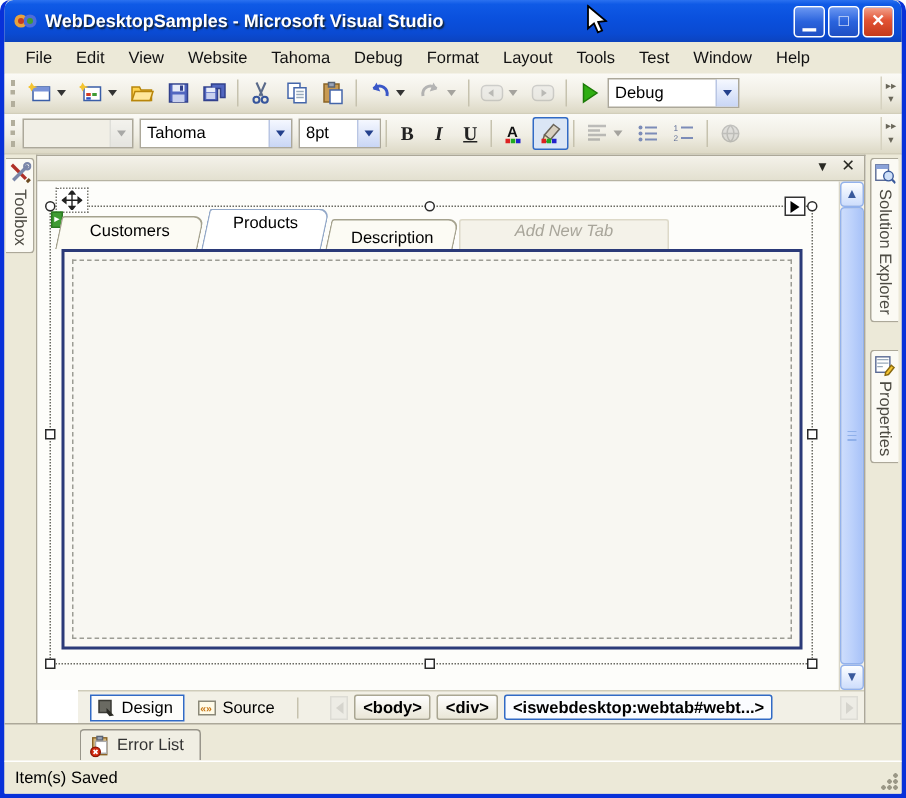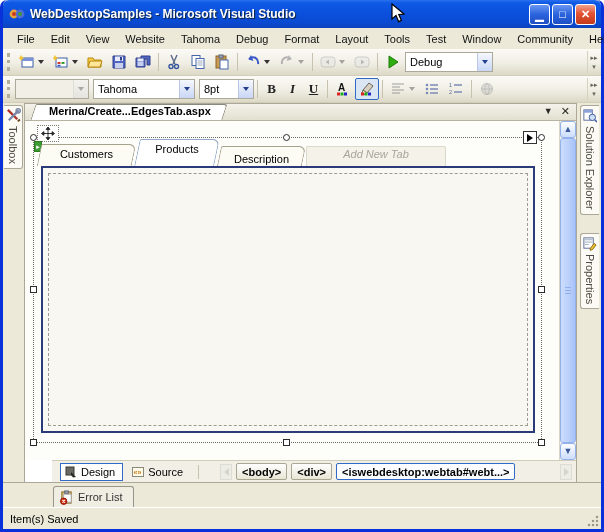--- a/index.html
+++ b/index.html
@@ -177,21 +177,20 @@
     <span class="menu-item">Edit</span>
     <span class="menu-item">View</span>
     <span class="menu-item">Website</span>
     <span class="menu-item">Tahoma</span>
     <span class="menu-item">Debug</span>
     <span class="menu-item">Format</span>
     <span class="menu-item">Layout</span>
     <span class="menu-item">Tools</span>
     <span class="menu-item">Test</span>
     <span class="menu-item">Window</span>
-    <span class="menu-item">Community</span>
     <span class="menu-item">Help</span>
   </div>
 
   <div class="toolbar">
     <span class="grip"></span>
     <span class="tb dd">
       <svg width="16" height="16" viewBox="0 0 16 16">
           <rect x="3" y="4" width="11" height="9" fill="#fff" stroke="#3a5ea8"></rect>
           <rect x="3" y="4" width="11" height="3" fill="#7a93d8"></rect>
           <path d="M2 1l1.4 2.2L6 4 3.4 4.8 2 7 1 4.8-1.5 4 1 3.2z" fill="#f4c431"></path>
@@ -393,21 +392,20 @@
               <circle cx="13" cy="3" r="2.2" fill="none" stroke="#7a86a8" stroke-width="1.6"></circle>
             </svg>
         </span>
         <span class="vlabel">Toolbox</span>
       </div>
     </div>
 
     <div class="editor">
 
       <div class="doc-strip">
-        <div class="doc-tab"><span>Merina/Create...EdgesTab.aspx</span></div>
         <div class="doc-strip-btns">
           <span class="dstrip-glyph">▼</span>
           <span class="dstrip-glyph" style="font-size:11px">✕</span>
         </div>
       </div>
 
       <div class="surface-row">
         <div class="surface">
 
           <div class="sel-rect"></div>

